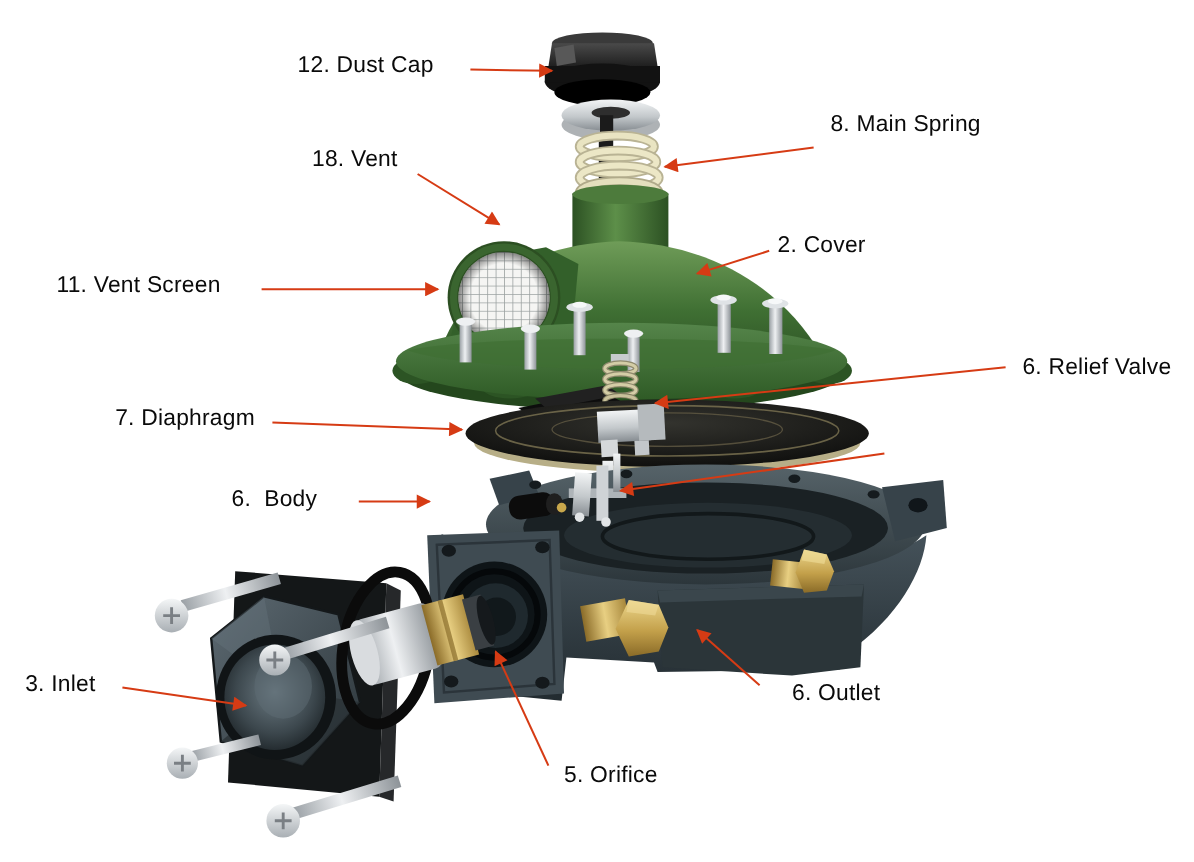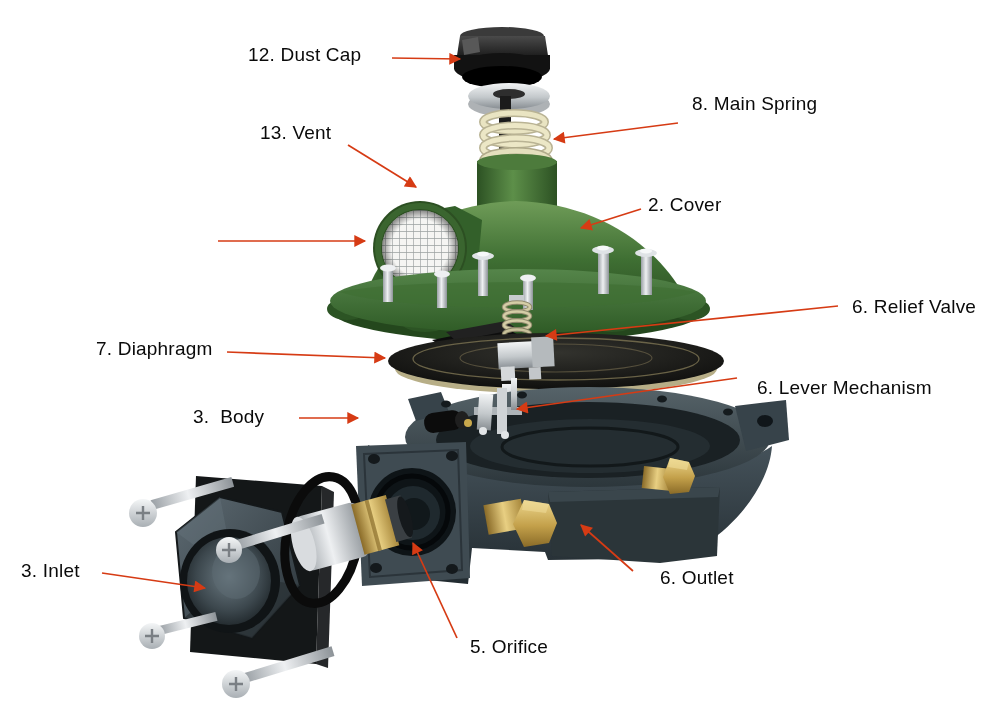--- a/index.html
+++ b/index.html
@@ -329,23 +329,23 @@
     <line x1="737" y1="378" x2="517" y2="409" marker-end="url(#ah)"></line>
     <line x1="299" y1="418" x2="358" y2="418" marker-end="url(#ah)"></line>
     <line x1="102" y1="573" x2="205" y2="588" marker-end="url(#ah)"></line>
     <line x1="633" y1="571" x2="581" y2="525" marker-end="url(#ah)"></line>
     <line x1="457" y1="638" x2="413" y2="543" marker-end="url(#ah)"></line>
   </g>
 </svg>
 
   <div class="lbl" style="left:248px; top:44px">12. Dust Cap</div>
   <div class="lbl" style="left:692px; top:93px">8. Main Spring</div>
-  <div class="lbl" style="left:260px; top:122px">13. Vent</div>
+  <div class="lbl" style="left:260px; top:122px">18. Vent</div>
   <div class="lbl" style="left:648px; top:194px">2. Cover</div>
+  <div class="lbl" style="left:47px;  top:227px">11. Vent Screen</div>
   <div class="lbl" style="left:852px; top:296px">6. Relief Valve</div>
   <div class="lbl" style="left:96px;  top:338px">7. Diaphragm</div>
-  <div class="lbl" style="left:757px; top:377px">6. Lever Mechanism</div>
-  <div class="lbl" style="left:193px; top:406px">3.  Body</div>
+  <div class="lbl" style="left:193px; top:406px">6.  Body</div>
   <div class="lbl" style="left:21px;  top:560px">3. Inlet</div>
   <div class="lbl" style="left:660px; top:567px">6. Outlet</div>
   <div class="lbl" style="left:470px; top:636px">5. Orifice</div>
 
 </div>
 
 </body></html>

